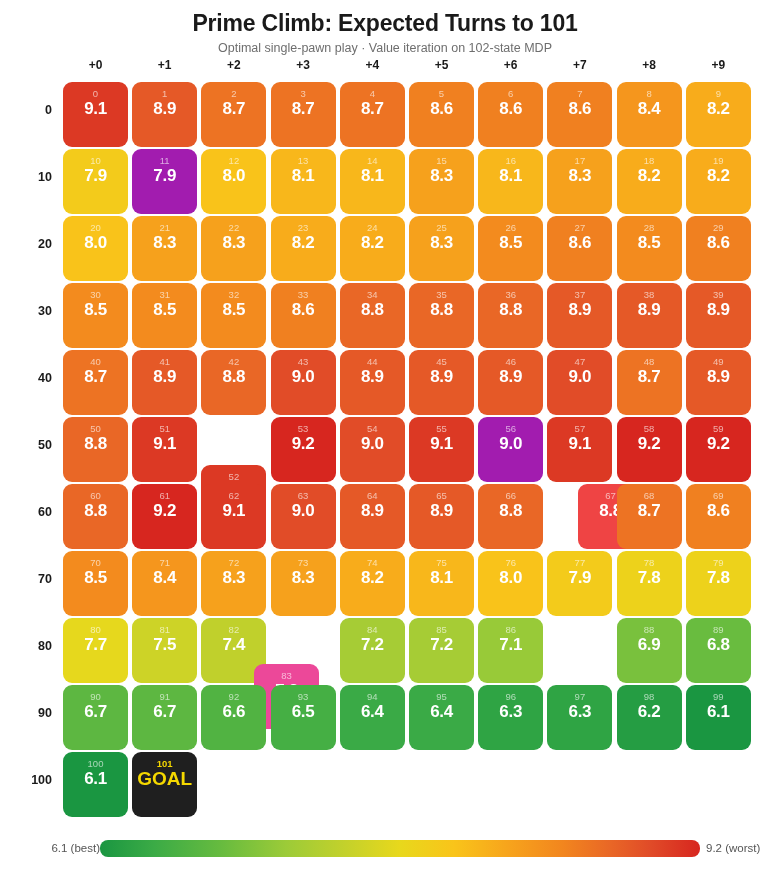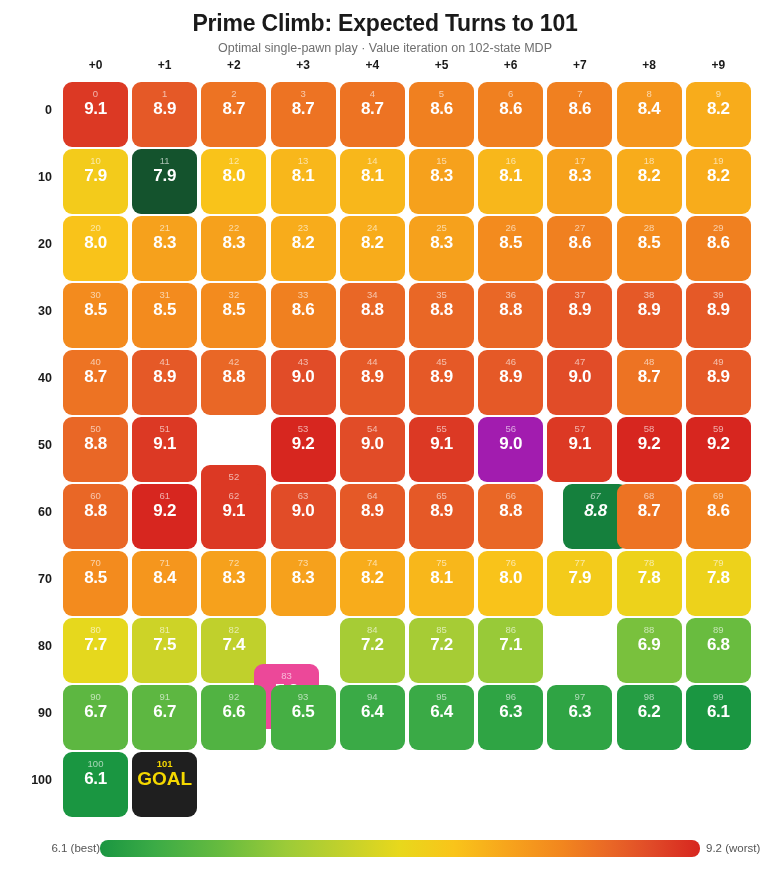--- a/index.html
+++ b/index.html
@@ -152,21 +152,21 @@
             <div class="idx">9</div>
             <div class="val">8.2</div>
           </div>
         </div>
         <div class="row">
           <div class="rowlabel">10</div>
           <div class="cell" style="left: 63px; background: rgb(243, 203, 27);">
             <div class="idx">10</div>
             <div class="val">7.9</div>
           </div>
-          <div class="cell" style="left: 132.2px; background: #14532d;">
+          <div class="cell" style="left: 132.2px; background: #a21caf;">
             <div class="idx">11</div>
             <div class="val">7.9</div>
           </div>
           <div class="cell" style="left: 201.4px; background: rgb(249, 195, 26);">
             <div class="idx">12</div>
             <div class="val">8.0</div>
           </div>
           <div class="cell" style="left: 270.6px; background: rgb(248, 183, 27);">
             <div class="idx">13</div>
             <div class="val">8.1</div>
@@ -391,21 +391,21 @@
             <div class="val">8.9</div>
           </div>
           <div class="cell" style="left: 409px; background: rgb(229, 89, 39);">
             <div class="idx">65</div>
             <div class="val">8.9</div>
           </div>
           <div class="cell" style="left: 478.2px; background: rgb(233, 103, 38);">
             <div class="idx">66</div>
             <div class="val">8.8</div>
           </div>
-          <div class="cell" style="left: 563px; background: #15803d; font-style: italic;">
+          <div class="cell" style="left: 578px; background: #ef4444;">
             <div class="idx">67</div>
             <div class="val">8.8</div>
           </div>
           <div class="cell" style="left: 616.6px; background: rgb(237, 115, 35);">
             <div class="idx">68</div>
             <div class="val">8.7</div>
           </div>
           <div class="cell" style="left: 685.8px; background: rgb(240, 128, 32);">
             <div class="idx">69</div>
             <div class="val">8.6</div>

